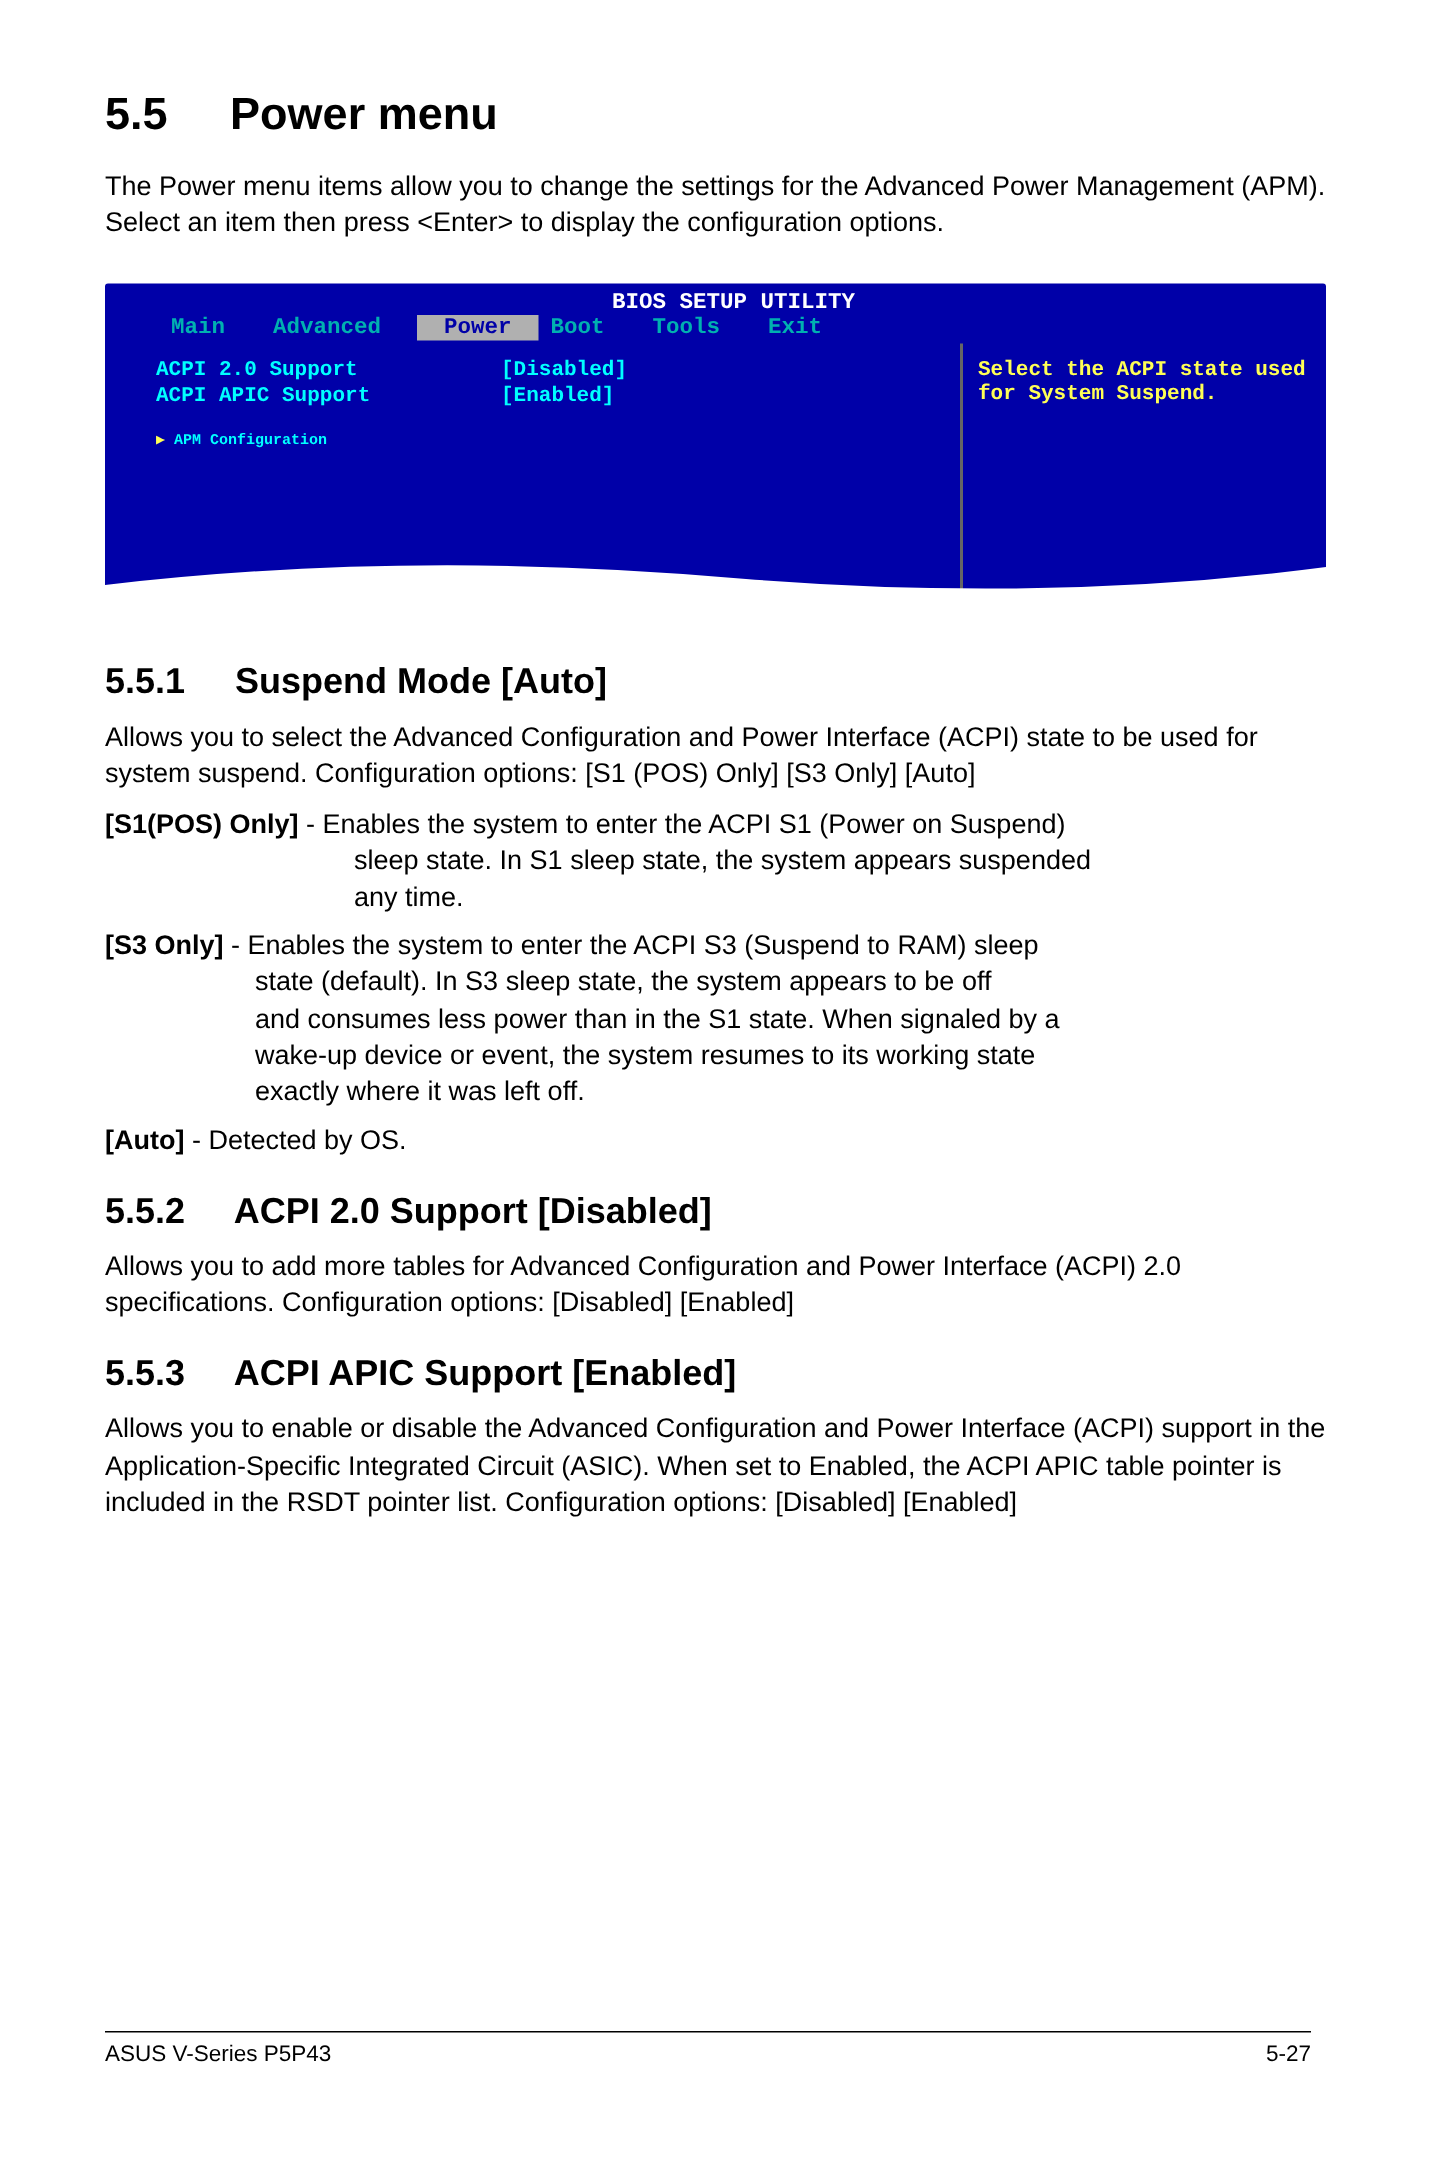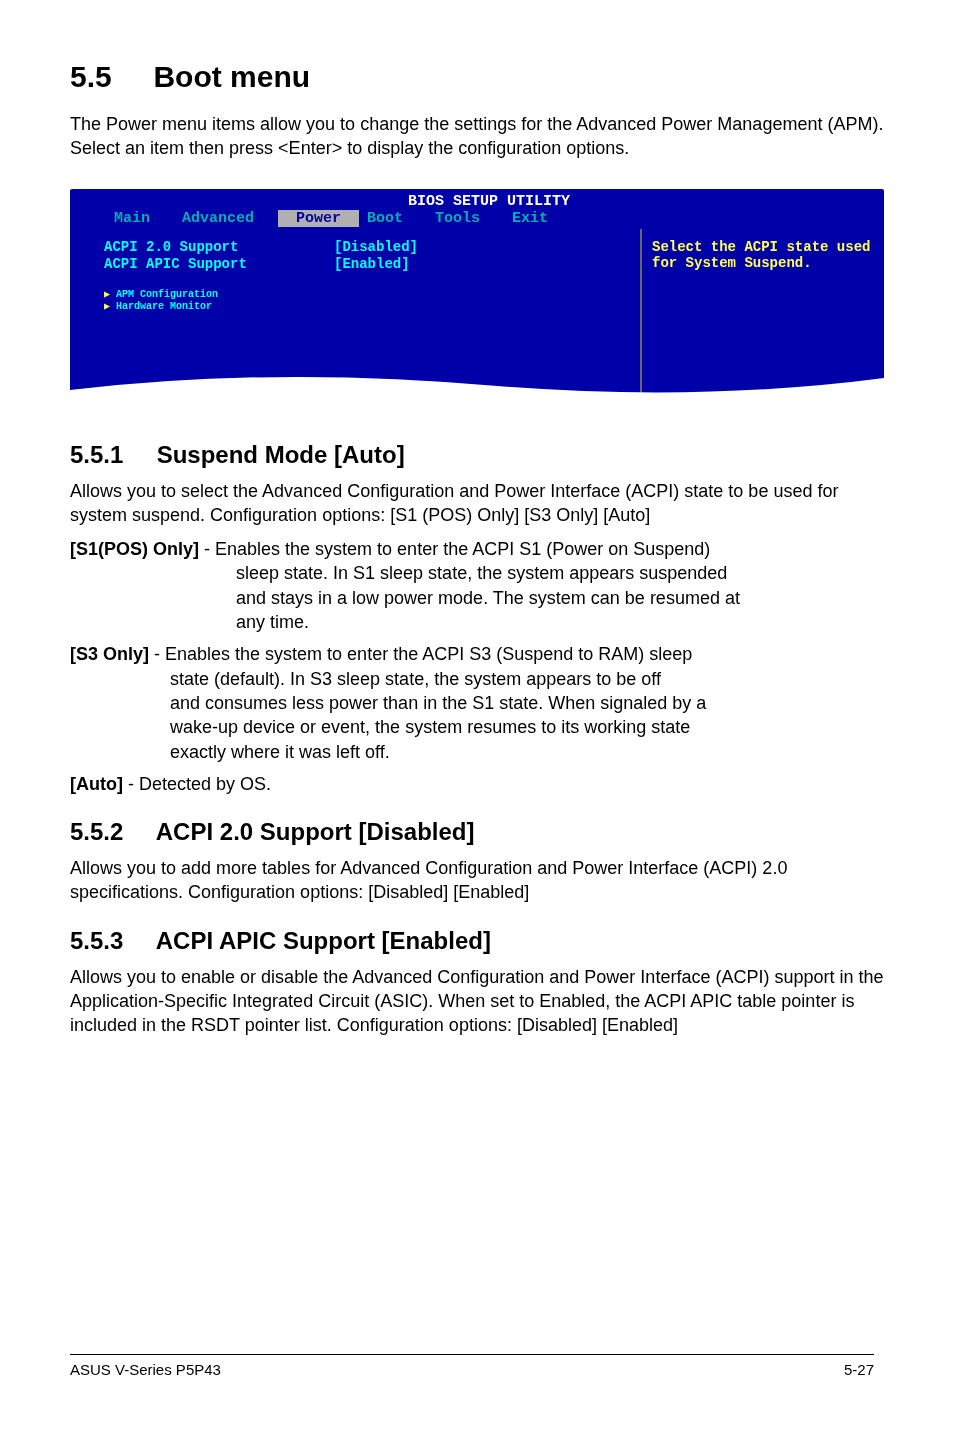--- a/index.html
+++ b/index.html
@@ -137,21 +137,21 @@
     justify-content: space-between;
     font-size: 15px;
   }
 </style>
 </head>
 <body>
 
 <h1 class="section-title">
   <span>5.5</span>
   &nbsp;&nbsp;&nbsp;
-  <span>Boot menu</span>
+  <span>Power menu</span>
 </h1>
 
 <p class="intro">The Power menu items allow you to change the settings for the Advanced Power Management (APM). Select an item then press &lt;Enter&gt; to display the configuration options.</p>
 
 <div class="bios-wrapper">
   <div class="bios-box">
     <div class="bios-title">BIOS SETUP UTILITY</div>
     <div class="bios-menubar">
       <span>Main</span>
       <span>Advanced</span>
@@ -166,42 +166,38 @@
           <div class="label">ACPI 2.0 Support</div>
           <div class="value">[Disabled]</div>
         </div>
         <div class="bios-row">
           <div class="label">ACPI APIC Support</div>
           <div class="value">[Enabled]</div>
         </div>
         <div class="bios-sub">
           <span class="arrow">▶</span><span>APM Configuration</span>
         </div>
-        <div class="bios-sub" style="margin-top:0">
-          <span class="arrow">▶</span><span>Hardware Monitor</span>
-        </div>
       </div>
       <div class="bios-right">Select the ACPI state used for System Suspend.</div>
     </div>
   </div>
   <svg class="torn" viewBox="0 0 800 30" preserveAspectRatio="none">
     <path d="M0,30 L0,18 Q200,-6 420,14 Q620,30 800,6 L800,30 Z" fill="#ffffff"></path>
   </svg>
 </div>
 
 <h2 class="subsection">
   <span class="num">5.5.1</span>
   <span>Suspend Mode [Auto]</span>
 </h2>
 <p class="body">Allows you to select the Advanced Configuration and Power Interface (ACPI) state to be used for system suspend. Configuration options: [S1 (POS) Only] [S3 Only] [Auto]</p>
 
 <div class="opt-block">
   <div><span class="opt-label">[S1(POS) Only]</span><span> - Enables the system to enter the ACPI S1 (Power on Suspend)</span></div>
   <div class="hang1">sleep state. In S1 sleep state, the system appears suspended</div>
-  <div class="hang1">and stays in a low power mode. The system can be resumed at</div>
   <div class="hang1">any time.</div>
 </div>
 
 <div class="opt-block">
   <div><span class="opt-label">[S3 Only]</span><span> - Enables the system to enter the ACPI S3 (Suspend to RAM) sleep</span></div>
   <div class="hang2">state (default). In S3 sleep state, the system appears to be off</div>
   <div class="hang2">and consumes less power than in the S1 state. When signaled by a</div>
   <div class="hang2">wake-up device or event, the system resumes to its working state</div>
   <div class="hang2">exactly where it was left off.</div>
 </div>

